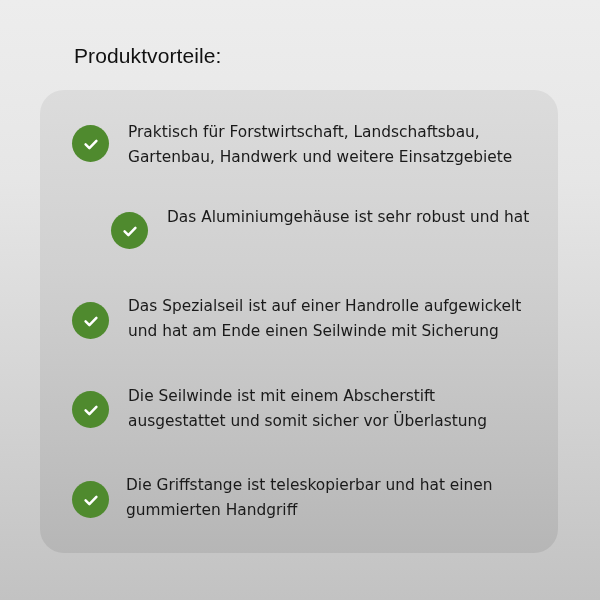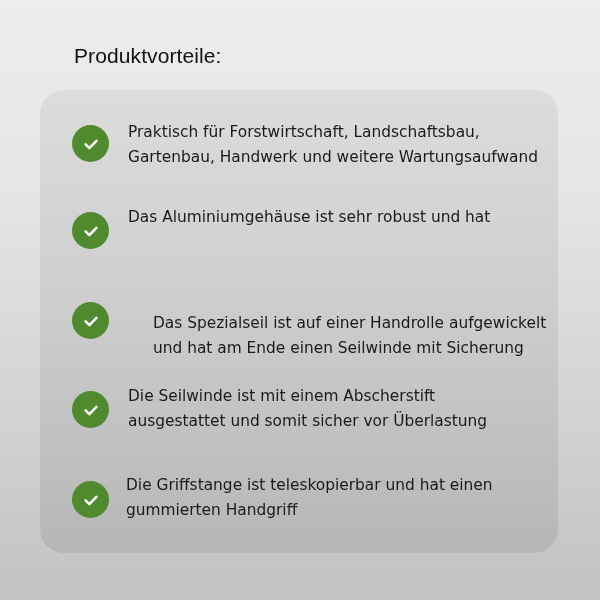--- a/index.html
+++ b/index.html
@@ -75,42 +75,42 @@
 <div class="panel">
 
   <div class="item" style="top:30px;">
     <div class="check" style="top:5px;">
       <svg viewBox="0 0 20 20">
           <path d="M4 10.5 L8.2 14.5 L16 6.5" fill="none" stroke="#ffffff" stroke-width="2.8" stroke-linecap="round" stroke-linejoin="round"></path>
         </svg>
     </div>
     <div class="text" style="top:0px;">
       <span>Praktisch für Forstwirtschaft, Landschaftsbau,</span>
-      <span>Gartenbau, Handwerk und weitere Wartungsaufwand</span>
+      <span>Gartenbau, Handwerk und weitere Einsatzgebiete</span>
     </div>
   </div>
 
-  <div class="item" style="top:115px;">
+  <div class="item" style="top:115px;margin-left:39px;">
     <div class="check" style="top:7px;">
       <svg viewBox="0 0 20 20">
           <path d="M4 10.5 L8.2 14.5 L16 6.5" fill="none" stroke="#ffffff" stroke-width="2.8" stroke-linecap="round" stroke-linejoin="round"></path>
         </svg>
     </div>
     <div class="text" style="top:0px;">
       <span>Das Aluminiumgehäuse ist sehr robust und hat</span>
     </div>
   </div>
 
   <div class="item" style="top:204px;">
     <div class="check" style="top:8px;">
       <svg viewBox="0 0 20 20">
           <path d="M4 10.5 L8.2 14.5 L16 6.5" fill="none" stroke="#ffffff" stroke-width="2.8" stroke-linecap="round" stroke-linejoin="round"></path>
         </svg>
     </div>
-    <div class="text" style="top:17px;margin-left:25px;">
+    <div class="text" style="top:0px;">
       <span>Das Spezialseil ist auf einer Handrolle aufgewickelt</span>
       <span>und hat am Ende einen Seilwinde mit Sicherung</span>
     </div>
   </div>
 
   <div class="item" style="top:383px;">
     <div class="check" style="top:8px;">
       <svg viewBox="0 0 20 20">
           <path d="M4 10.5 L8.2 14.5 L16 6.5" fill="none" stroke="#ffffff" stroke-width="2.8" stroke-linecap="round" stroke-linejoin="round"></path>
         </svg>

